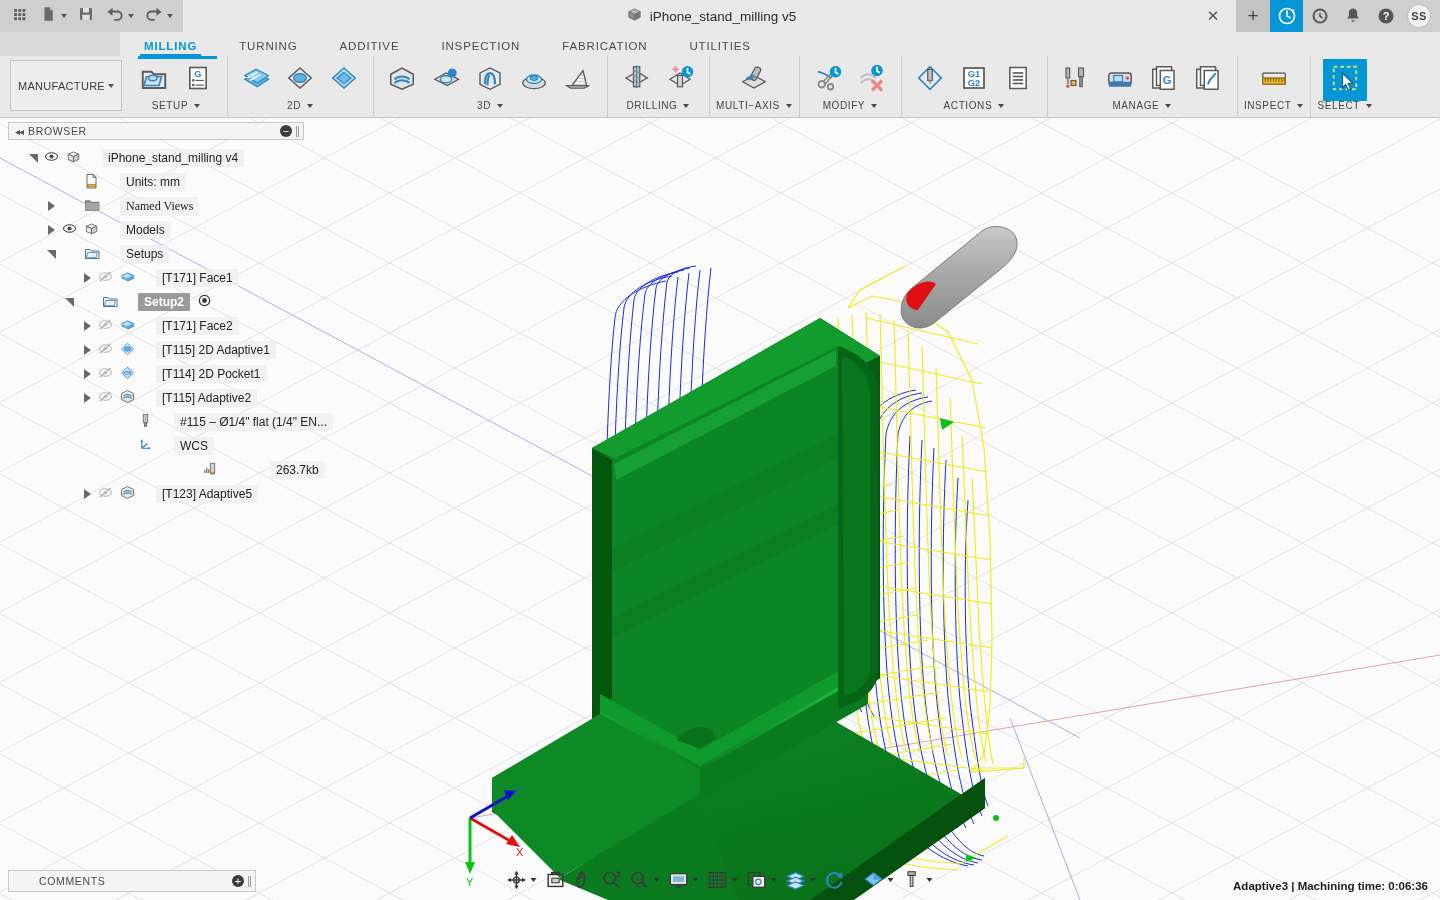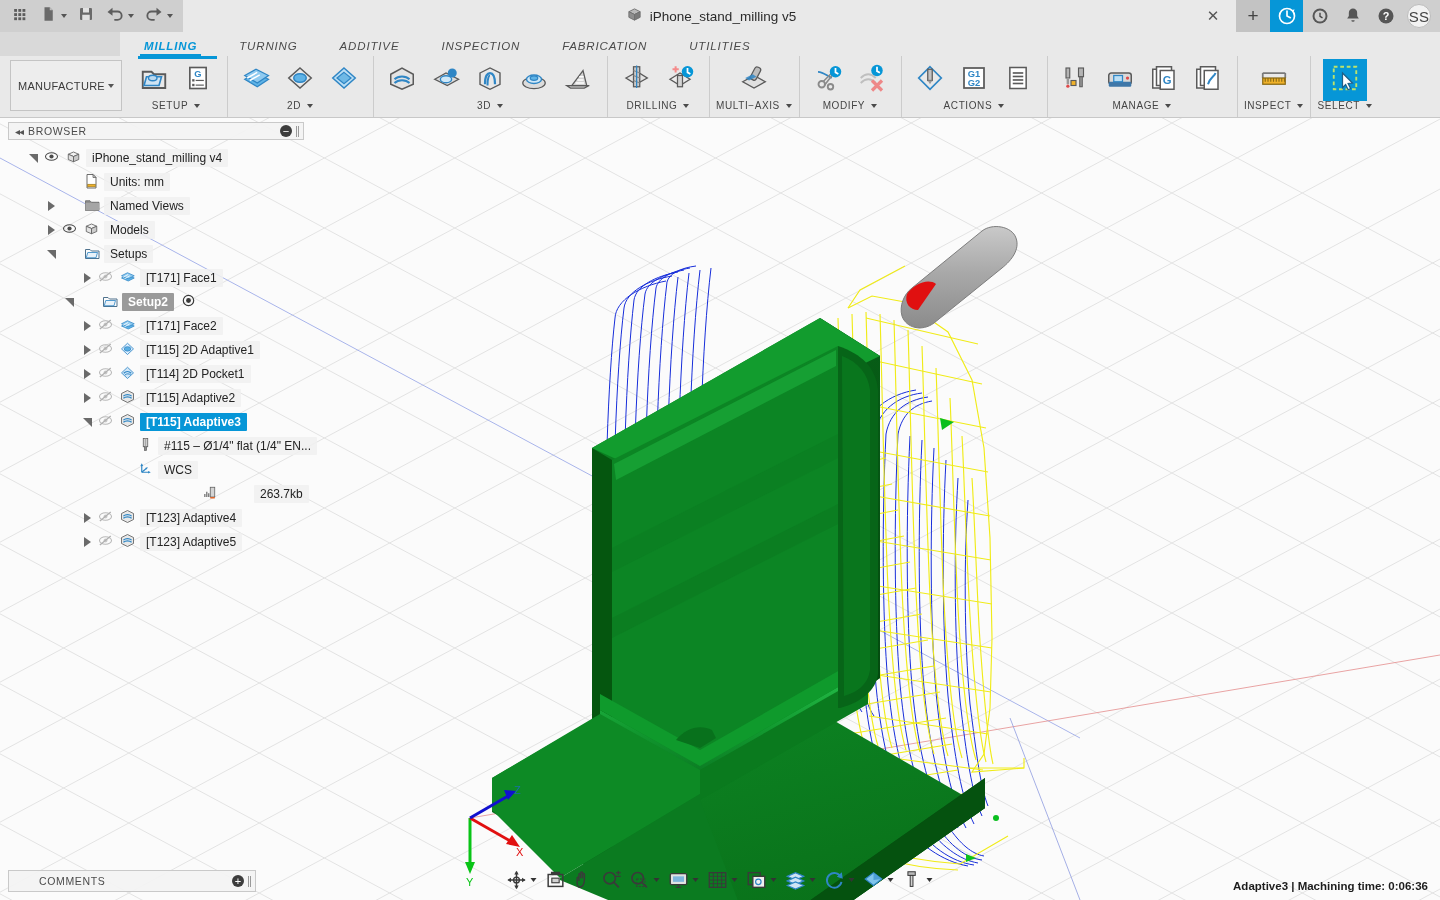--- a/index.html
+++ b/index.html
@@ -46,35 +46,34 @@
   }
   .tb-right { display: flex; align-items: center; height: 32px; }
   .tb-ricon {
     width: 33px; height: 32px; display: flex; align-items: center; justify-content: center;
   }
   .tb-ricon.active { background: #0696d7; }
   .avatar {
     width: 24px; height: 24px; border-radius: 50%; background: #f2f2f2;
     border: 1px solid #bcbcbc;
     display: flex; align-items: center; justify-content: center;
-    font-size: 15px; color: #444; margin: 0 9px 0 5px; letter-spacing: .3px;
+    font-size: 11px; color: #444; margin: 0 9px 0 5px; letter-spacing: .3px; font-weight: bold;
   }
 
   
   .ribbon-tabs {
     position: absolute; top: 32px; left: 0; width: 1440px; height: 24px;
     background: #e9e9e9; display: flex; align-items: flex-end;
     z-index: 39;
   }
   .rt-spacer { width: 120px; height: 24px; background: #d9d9d9; }
   .rt {
     font-size: 11.5px; color: #4a4a4a; letter-spacing: .85px;
     padding: 0 0 4px 0; margin: 0 34px 0 8px; position: relative;
     white-space: nowrap;
-    font-style: italic;
   }
   .rt:first-of-type { margin-left: 24px; }
   .rt.active { color: #0696d7; font-weight: 600; }
   .rt.active:after {
     content: ''; position: absolute; left: -4px; right: -4px; bottom: 0;
     height: 2.5px; background: #0696d7;
   }
 
   
   .ribbon {
@@ -140,21 +139,21 @@
     display: flex; align-items: center; height: 24px;
     white-space: nowrap;
   }
   .tw { width: 18px; height: 24px; display: flex; align-items: center; justify-content: center; flex: 0 0 18px; }
   .tri-right { width: 0; height: 0; border-top: 5px solid transparent; border-bottom: 5px solid transparent; border-left: 7px solid #6a6a6a; }
   .tri-down {
     width: 0; height: 0; border-left: 9px solid transparent; border-top: 9px solid #6a6a6a;
   }
   .tlabel {
     background: rgba(240,240,240,.86); padding: 2px 6px; color: #232323;
-    border-radius: 1px; font-size: 12px;
+    border-radius: 1px; font-size: 12px; margin-left: 16px;
   }
   .tlabel.selected { background: #0696d7; color: #ffffff; font-weight: bold; }
   .tlabel.hl { background: #9a9a9a; color: #ffffff; font-weight: bold; }
   .ticon { width: 22px; height: 22px; display: flex; align-items: center; justify-content: center; flex: 0 0 22px; }
   .teye { width: 22px; height: 22px; display: flex; align-items:center; justify-content:center; flex: 0 0 22px; }
 
   
   .comments {
     position: absolute; left: 8px; bottom: 8px; width: 248px; height: 22px;
     background: rgba(243,243,243,.93); border: 1px solid #c9c9c9;
@@ -536,21 +535,21 @@
         <span class="teye"></span>
         <span class="ticon">
           <svg width="18" height="18" viewBox="0 0 24 24">
             <path d="M4 2h8l4 4v14H4z" fill="#fff" stroke="#5c5c5c" stroke-width="1.2"></path>
             <path d="M12 2l4 4h-4z" fill="#d8d8d8" stroke="#5c5c5c" stroke-width="1"></path>
             <rect x="5" y="15" width="10" height="3.4" fill="#f0b22a" stroke="#8a6a14" stroke-width=".8"></rect>
           </svg>
         </span>
         <span class="tlabel">Units: mm</span>
       </div>
-      <div class="tnode" style="padding-left: 34px;">
+      <div class="tnode" style="padding-left: 34px; font-family: Liberation Serif, serif;">
         <span class="tw">
           <span class="tri-right"></span>
         </span>
         <span class="teye"></span>
         <span class="ticon">
           <svg width="18" height="18" viewBox="0 0 24 24">
             <path d="M2 5h6l2 2h10v11H2z" fill="#8f8f8f" stroke="#5c5c5c" stroke-width="1"></path>
             <path d="M2 8h18v10H2z" fill="#a5a5a5"></path>
           </svg>
         </span>
@@ -696,40 +695,20 @@
           </svg>
         </span>
         <span class="ticon">
           <svg width="18" height="18" viewBox="0 0 24 24">
             <polygon points="2,6 10,2 18,6 18,14 10,18 2,14" fill="#e8e8e8" stroke="#5c5c5c" stroke-width="1.1"></polygon>
             <path d="M4.5 9.5c3-2.6 8-2.6 11 0" stroke="#2f86c5" stroke-width="1.7" fill="none"></path>
             <path d="M4.5 12.3c3-2.6 8-2.6 11 0" stroke="#2f86c5" stroke-width="1.7" fill="none"></path>
           </svg>
         </span>
         <span class="tlabel">[T115] Adaptive2</span>
-      </div>
-      <div class="tnode" style="padding-left: 70px;">
-        <span class="tw">
-          <span class="tri-down"></span>
-        </span>
-        <span class="teye">
-          <svg width="18" height="18" viewBox="0 0 24 24">
-            <ellipse cx="10" cy="10" rx="8" ry="5" fill="none" stroke="#b8b8b8" stroke-width="1.4"></ellipse>
-            <circle cx="10" cy="10" r="2.6" fill="#cacaca"></circle>
-            <line x1="2.5" y1="16" x2="17" y2="4" stroke="#b0b0b0" stroke-width="1.7"></line>
-          </svg>
-        </span>
-        <span class="ticon">
-          <svg width="18" height="18" viewBox="0 0 24 24">
-            <polygon points="2,6 10,2 18,6 18,14 10,18 2,14" fill="#e8e8e8" stroke="#5c5c5c" stroke-width="1.1"></polygon>
-            <path d="M4.5 9.5c3-2.6 8-2.6 11 0" stroke="#2f86c5" stroke-width="1.7" fill="none"></path>
-            <path d="M4.5 12.3c3-2.6 8-2.6 11 0" stroke="#2f86c5" stroke-width="1.7" fill="none"></path>
-          </svg>
-        </span>
-        <span class="tlabel selected">[T115] Adaptive3</span>
       </div>
       <div class="tnode" style="padding-left: 88px;">
         <span class="tw"></span>
         <span class="teye"></span>
         <span class="ticon">
           <svg width="18" height="18" viewBox="0 0 24 24">
             <rect x="7" y="2" width="6" height="11" fill="#cfcfcf" stroke="#5c5c5c" stroke-width="1"></rect>
             <rect x="8.5" y="13" width="3" height="5" fill="#8c8c8c" stroke="#5c5c5c" stroke-width=".9"></rect>
             <line x1="10" y1="2" x2="10" y2="13" stroke="#9c9c9c" stroke-width="1"></line>
           </svg>
@@ -758,40 +737,20 @@
             <g fill="#6a6a6a">
               <rect x="3" y="12" width="1.6" height="4"></rect>
               <rect x="5.6" y="9" width="1.6" height="7"></rect>
               <rect x="8.2" y="11" width="1.6" height="5"></rect>
             </g>
             <rect x="11" y="3" width="6" height="13" fill="#d4d4d4" stroke="#5c5c5c" stroke-width="1"></rect>
             <rect x="11" y="16" width="6" height="2" fill="#e0662a"></rect>
           </svg>
         </span>
         <span class="tlabel">263.7kb</span>
-      </div>
-      <div class="tnode" style="padding-left: 70px;">
-        <span class="tw">
-          <span class="tri-right"></span>
-        </span>
-        <span class="teye">
-          <svg width="18" height="18" viewBox="0 0 24 24">
-            <ellipse cx="10" cy="10" rx="8" ry="5" fill="none" stroke="#b8b8b8" stroke-width="1.4"></ellipse>
-            <circle cx="10" cy="10" r="2.6" fill="#cacaca"></circle>
-            <line x1="2.5" y1="16" x2="17" y2="4" stroke="#b0b0b0" stroke-width="1.7"></line>
-          </svg>
-        </span>
-        <span class="ticon">
-          <svg width="18" height="18" viewBox="0 0 24 24">
-            <polygon points="2,6 10,2 18,6 18,14 10,18 2,14" fill="#e8e8e8" stroke="#5c5c5c" stroke-width="1.1"></polygon>
-            <path d="M4.5 9.5c3-2.6 8-2.6 11 0" stroke="#2f86c5" stroke-width="1.7" fill="none"></path>
-            <path d="M4.5 12.3c3-2.6 8-2.6 11 0" stroke="#2f86c5" stroke-width="1.7" fill="none"></path>
-          </svg>
-        </span>
-        <span class="tlabel">[T123] Adaptive4</span>
       </div>
       <div class="tnode" style="padding-left: 70px;">
         <span class="tw">
           <span class="tri-right"></span>
         </span>
         <span class="teye">
           <svg width="18" height="18" viewBox="0 0 24 24">
             <ellipse cx="10" cy="10" rx="8" ry="5" fill="none" stroke="#b8b8b8" stroke-width="1.4"></ellipse>
             <circle cx="10" cy="10" r="2.6" fill="#cacaca"></circle>
             <line x1="2.5" y1="16" x2="17" y2="4" stroke="#b0b0b0" stroke-width="1.7"></line>

